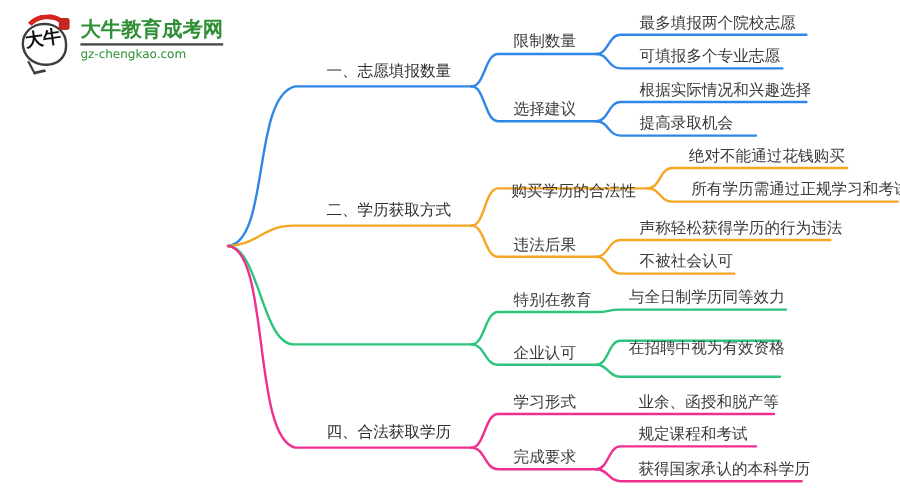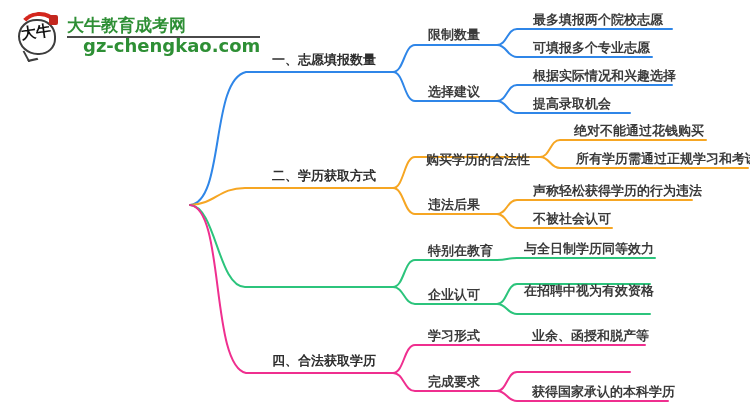--- a/index.html
+++ b/index.html
@@ -3,21 +3,21 @@
 <meta charset="utf-8">
 <style>
   html,body{margin:0;padding:0;background:#fff;}
   .stage{
     position:relative;width:750px;height:410px;background:#ffffff;
     overflow:hidden;font-family:"DejaVu Sans",sans-serif;
   }
   svg.links{position:absolute;left:0;top:0;}
   .node{
     position:absolute;white-space:nowrap;color:#3a3a3a;
-    font-size:13px;line-height:15px;letter-spacing:0;font-weight:bold;
+    font-size:13px;line-height:15px;letter-spacing:0;
   }
   .node.root{font-size:14px;font-weight:bold;color:#141414;}
   .node.branch{color:#2e2e2e;}
   
   .logo{position:absolute;left:16px;top:11px;display:flex;align-items:center;gap:7px;}
   .logo-mark{position:relative;width:44px;height:46px;}
   .logo-bubble{
     position:absolute;left:2px;top:8px;width:34px;height:32px;background:#fff;
     border:2px solid #3d3d3d;border-radius:50% 50% 46% 54%;
   }
@@ -33,21 +33,21 @@
   .logo-mark-text{
     position:absolute;left:4px;top:12px;width:32px;text-align:center;
     font-size:15px;font-weight:bold;color:#101010;transform:rotate(-8deg);
   }
   .logo-seal{
     position:absolute;right:2px;top:4px;width:9px;height:10px;
     background:#c3271e;border-radius:2px;
   }
   .logo-title{font-size:17px;font-weight:bold;color:#2e8f35;line-height:19px;}
   .logo-divider{height:2px;background:#4a4a4a;margin:1px 0 1px 0;}
-  .logo-domain{font-size:18px;font-weight:bold;color:#2e8f35;line-height:14px;margin-left:16px;}
+  .logo-domain{font-size:10px;font-weight:normal;color:#2e8f35;line-height:14px;}
 </style>
 </head>
 <body>
 
 <div class="stage">
 
   <svg class="links" width="750" height="410" viewBox="0 0 750 410" fill="none" stroke-width="2" stroke-linecap="round" stroke-linejoin="round">
 
     <g>
       <path d="M190,205 C225,202 210,80 246,72 L393,72" stroke="#2F86E8"></path>
@@ -120,15 +120,16 @@
 
   <div class="node" style="left:428px;top:243px">特别在教育</div>
   <div class="node" style="left:524px;top:241px">与全日制学历同等效力</div>
   <div class="node" style="left:428px;top:287px">企业认可</div>
   <div class="node" style="left:524px;top:283px">在招聘中视为有效资格</div>
 
   <div class="node branch" style="left:272px;top:353px">四、合法获取学历</div>
   <div class="node" style="left:428px;top:328px">学习形式</div>
   <div class="node" style="left:532px;top:328px">业余、函授和脱产等</div>
   <div class="node" style="left:428px;top:374px">完成要求</div>
+  <div class="node" style="left:532px;top:355px">规定课程和考试</div>
   <div class="node" style="left:532px;top:384px">获得国家承认的本科学历</div>
 
 </div>
 
 </body></html>

